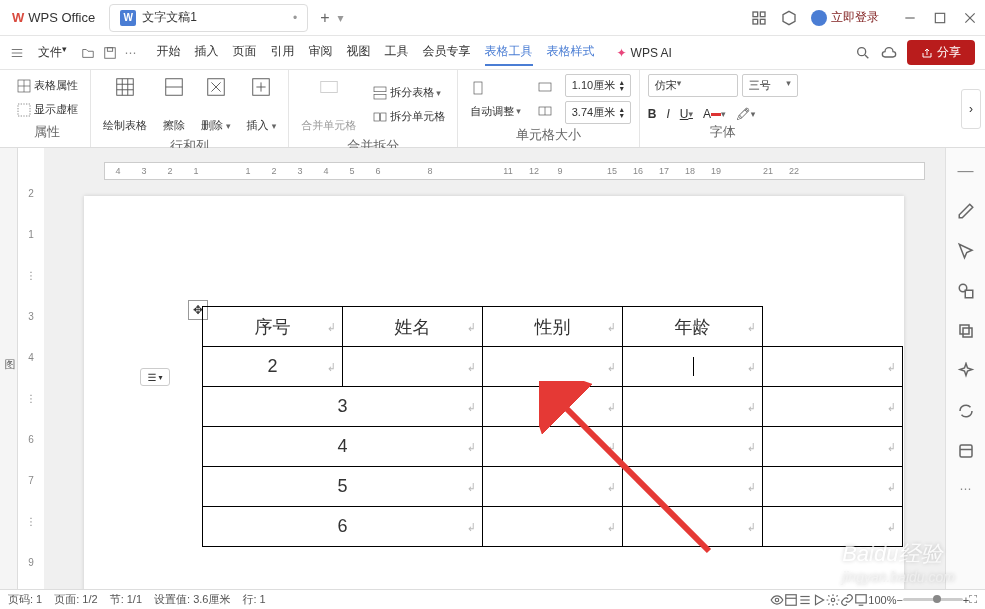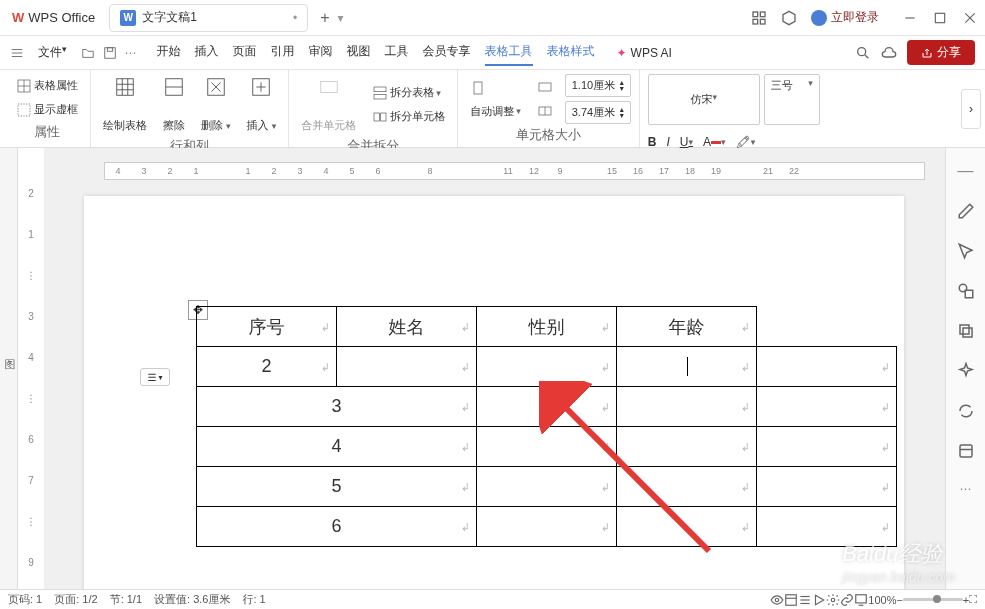--- a/index.html
+++ b/index.html
@@ -34,36 +34,36 @@
 .tb-group-body{flex:1;display:flex;align-items:center;gap:8px}
 .tb-group-label{font-size:13px;color:#666;padding:2px 0}
 .tb-btn-v{display:flex;flex-direction:column;align-items:center;gap:20px;padding:2px 4px;cursor:pointer}
 .tb-btn-v svg{width:22px;height:22px}
 .tb-btn-v .lbl{font-size:11px}
 .tb-btn-h{display:flex;align-items:center;gap:2px;padding:2px 4px;cursor:pointer;font-size:11px}
 .tb-btn-h svg{width:16px;height:16px}
 .tb-col{display:flex;flex-direction:column;gap:4px}
 .dd{font-size:9px;color:#666}
 .size-input{border:1px solid #ccc;padding:3px 6px;width:66px;font-size:11px;display:flex;justify-content:space-between;align-items:center;border-radius:2px}
-.font-sel{border:1px solid #ccc;padding:17px 6px;width:112px;font-size:11px;display:flex;justify-content:center;border-radius:2px}
+.font-sel{border:1px solid #ccc;padding:3px 6px;width:90px;font-size:11px;display:flex;justify-content:flex-start;border-radius:2px}
 .font-size-sel{border:1px solid #ccc;padding:3px 6px;width:56px;font-size:11px;display:flex;justify-content:space-between;border-radius:2px}
 .font-btns{display:flex;gap:10px;align-items:center;margin-top:6px}
 .font-btns span{cursor:pointer;display:flex;align-items:center}
 .tb-more{position:absolute;right:4px;top:50%;transform:translateY(-50%);width:20px;height:40px;border:1px solid #ddd;border-radius:3px;display:flex;align-items:center;justify-content:center;background:#fff}
 .left-gutter{position:absolute;left:0;top:148px;width:18px;bottom:20px;background:#f5f5f5;border-right:1px solid #ddd}
 .left-gutter2{position:absolute;left:18px;top:178px;width:26px;bottom:20px;background:#fff;display:flex;flex-direction:column;align-items:center;padding-top:10px;gap:30px;font-size:10px;color:#888}
 .left-gutter2 .num{transform:rotate(0deg)}
 .ruler-area{position:absolute;left:44px;top:148px;right:40px;height:34px;background:#f0f0f0}
 .ruler{position:absolute;left:60px;right:20px;top:14px;height:18px;background:#fff;border:1px solid #ccc;font-size:9px;display:flex;align-items:center;overflow:hidden;color:#888}
 .ruler span{flex:0 0 26px;text-align:center}
 .doc-area{position:absolute;left:44px;top:182px;right:40px;bottom:20px;background:#f0f0f0;overflow:hidden}
 .page{position:absolute;left:40px;top:14px;width:820px;height:900px;background:#fff;box-shadow:0 0 4px rgba(0,0,0,.15)}
 .move-handle{position:absolute;left:104px;top:104px;width:20px;height:20px;border:1px solid #999;background:#fff;display:flex;align-items:center;justify-content:center;font-size:12px}
 .toc-handle{position:absolute;left:56px;top:172px;width:30px;height:18px;border:1px solid #ccc;border-radius:3px;display:flex;align-items:center;justify-content:center;font-size:10px;gap:2px}
-.tbl{position:absolute;left:112px;top:110px;border-collapse:collapse}
+.tbl{position:absolute;left:118px;top:110px;border-collapse:collapse}
 .tbl td,.tbl th{border:1px solid #000;text-align:center;font-family:"SimSun",serif;position:relative}
 .tbl th{height:40px;width:140px;font-size:18px;font-weight:normal}
 .tbl td{height:40px;font-size:18px}
 .plm{color:#bbb;font-size:11px;position:absolute;right:6px;top:50%;transform:translateY(-50%)}
 .cursor-cell{position:relative}
 .cursor-line{position:absolute;left:50%;top:25%;width:1px;height:50%;background:#000}
 .arrow{position:absolute;pointer-events:none}
 .right-bar{position:absolute;right:0;top:148px;width:40px;bottom:20px;background:#fafafa;border-left:1px solid #e0e0e0;display:flex;flex-direction:column;align-items:center;padding-top:14px;gap:22px}
 .right-bar svg{width:18px;height:18px;color:#666}
 .statusbar{position:absolute;left:0;right:0;bottom:0;height:20px;background:#fff;border-top:1px solid #ddd;display:flex;align-items:center;font-size:11px;padding:0 8px;gap:12px;color:#555}

